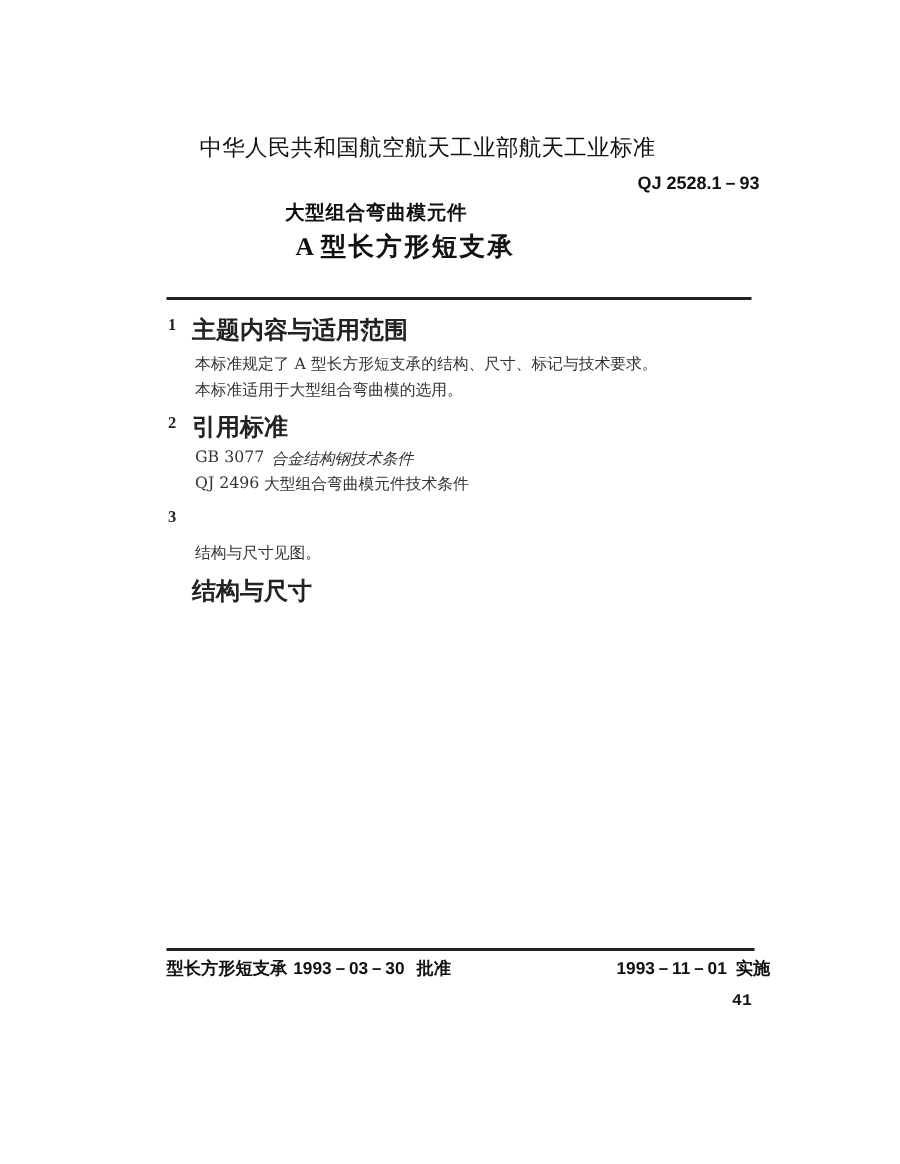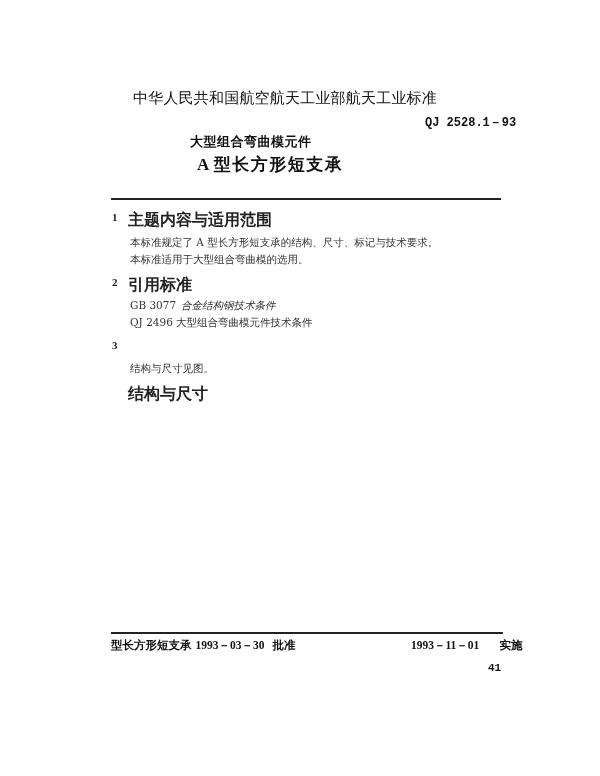--- a/index.html
+++ b/index.html
@@ -1,32 +1,32 @@
 <!DOCTYPE html>
 <html><head>
 <meta charset="utf-8">
 <style>
   html, body { margin:0; padding:0; background:#ffffff; }
   body { width:600px; height:776px; position:relative; overflow:hidden;
          font-family:"DejaVu Sans", sans-serif; color:#1a1a1a; }
   .abs { position:absolute; white-space:nowrap; }
   .issuer { left:133px; top:89px; font-size:15px; letter-spacing:0.2px; color:#111; }
-  .code { left:425px; top:114px; font-family:Liberation Mono, monospace; font-weight:bold; font-size:12px; color:#111; }
+  .code { left:425px; top:114px; font-family:Liberation Sans, sans-serif; font-weight:bold; font-size:12px; color:#111; }
   .title1 { left:190px; top:133px; font-size:13px; font-weight:bold; letter-spacing:0.5px; color:#111; }
   .title2 { left:197px; top:153px; font-size:17px; font-weight:bold; letter-spacing:1.5px; color:#111; }
   .title2 .a { font-family:"Liberation Serif", serif; margin-right:3px; }
   .rule { position:absolute; height:2px; background:#222; }
   .rule.top { left:111px; top:198px; width:390px; }
   .rule.bottom { left:111px; top:632px; width:392px; }
   .sec-num { font-family:"Liberation Serif", serif; font-weight:bold; font-size:11px; color:#222; }
   .sec-title { font-size:16px; font-weight:bold; color:#222; }
   .body { font-size:10.5px; color:#333; font-family:"DejaVu Serif", serif; }
   .footer-left { left:111px; top:638px; font-size:11.5px; font-weight:bold; color:#111; }
   .footer-right { left:411px; top:638px; font-size:11.5px; font-weight:bold; color:#111; }
-  .footer-left .date, .footer-right .date { font-family:Liberation Serif, serif; }
+  .footer-left .date, .footer-right .date { font-family:Liberation Sans, sans-serif; }
   .pageno { left:488px; top:662px; font-family:Liberation Mono, monospace; font-weight:bold; font-size:11px; color:#111; }
 </style>
 </head>
 <body>
 
 <div class="abs issuer">中华人民共和国航空航天工业部航天工业标准</div>
 <div class="abs code">QJ 2528.1－93</div>
 
 <div class="abs title1">大型组合弯曲模元件</div>
 <div class="abs title2">
@@ -53,16 +53,16 @@
 
 <div class="rule bottom"></div>
 
 <div class="abs footer-left">
   <span>型长方形短支承</span>
   <span class="date">1993－03－30</span>
   <span style="margin-left:4px;">批准</span>
 </div>
 <div class="abs footer-right">
   <span class="date">1993－11－01</span>
-  <span style="margin-left:16px;">实施</span>
+  <span style="margin-left:2px;">实施</span>
 </div>
 
 <div class="abs pageno">41</div>
 
 </body></html>

